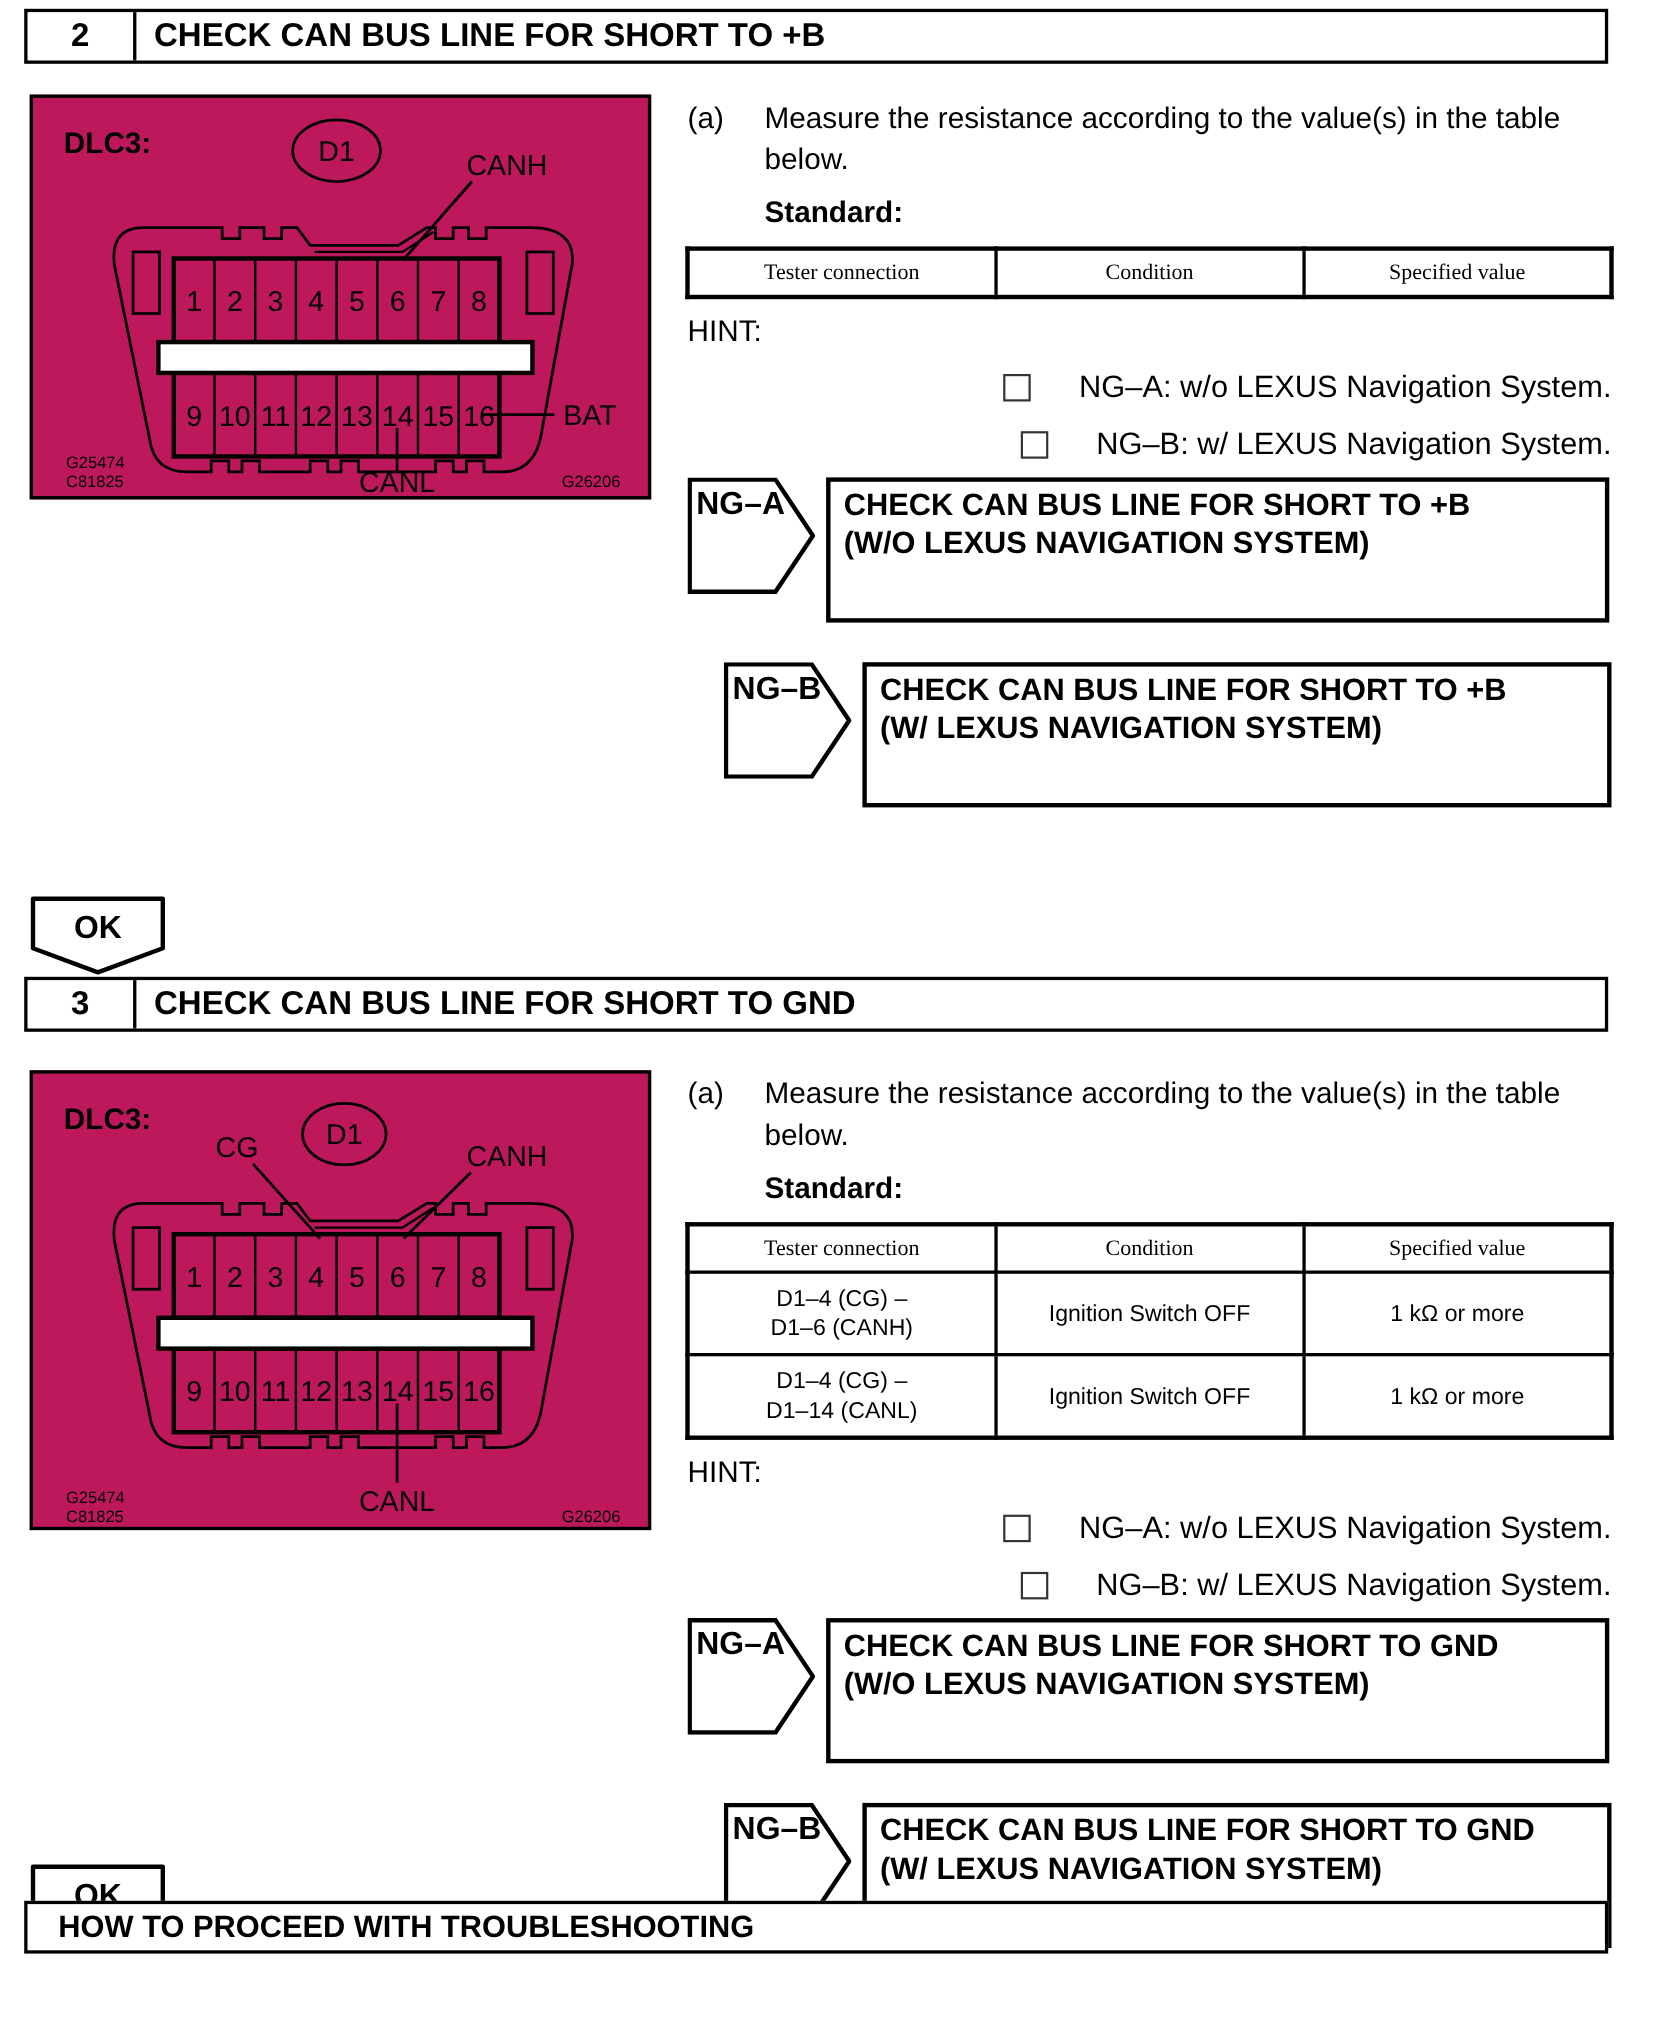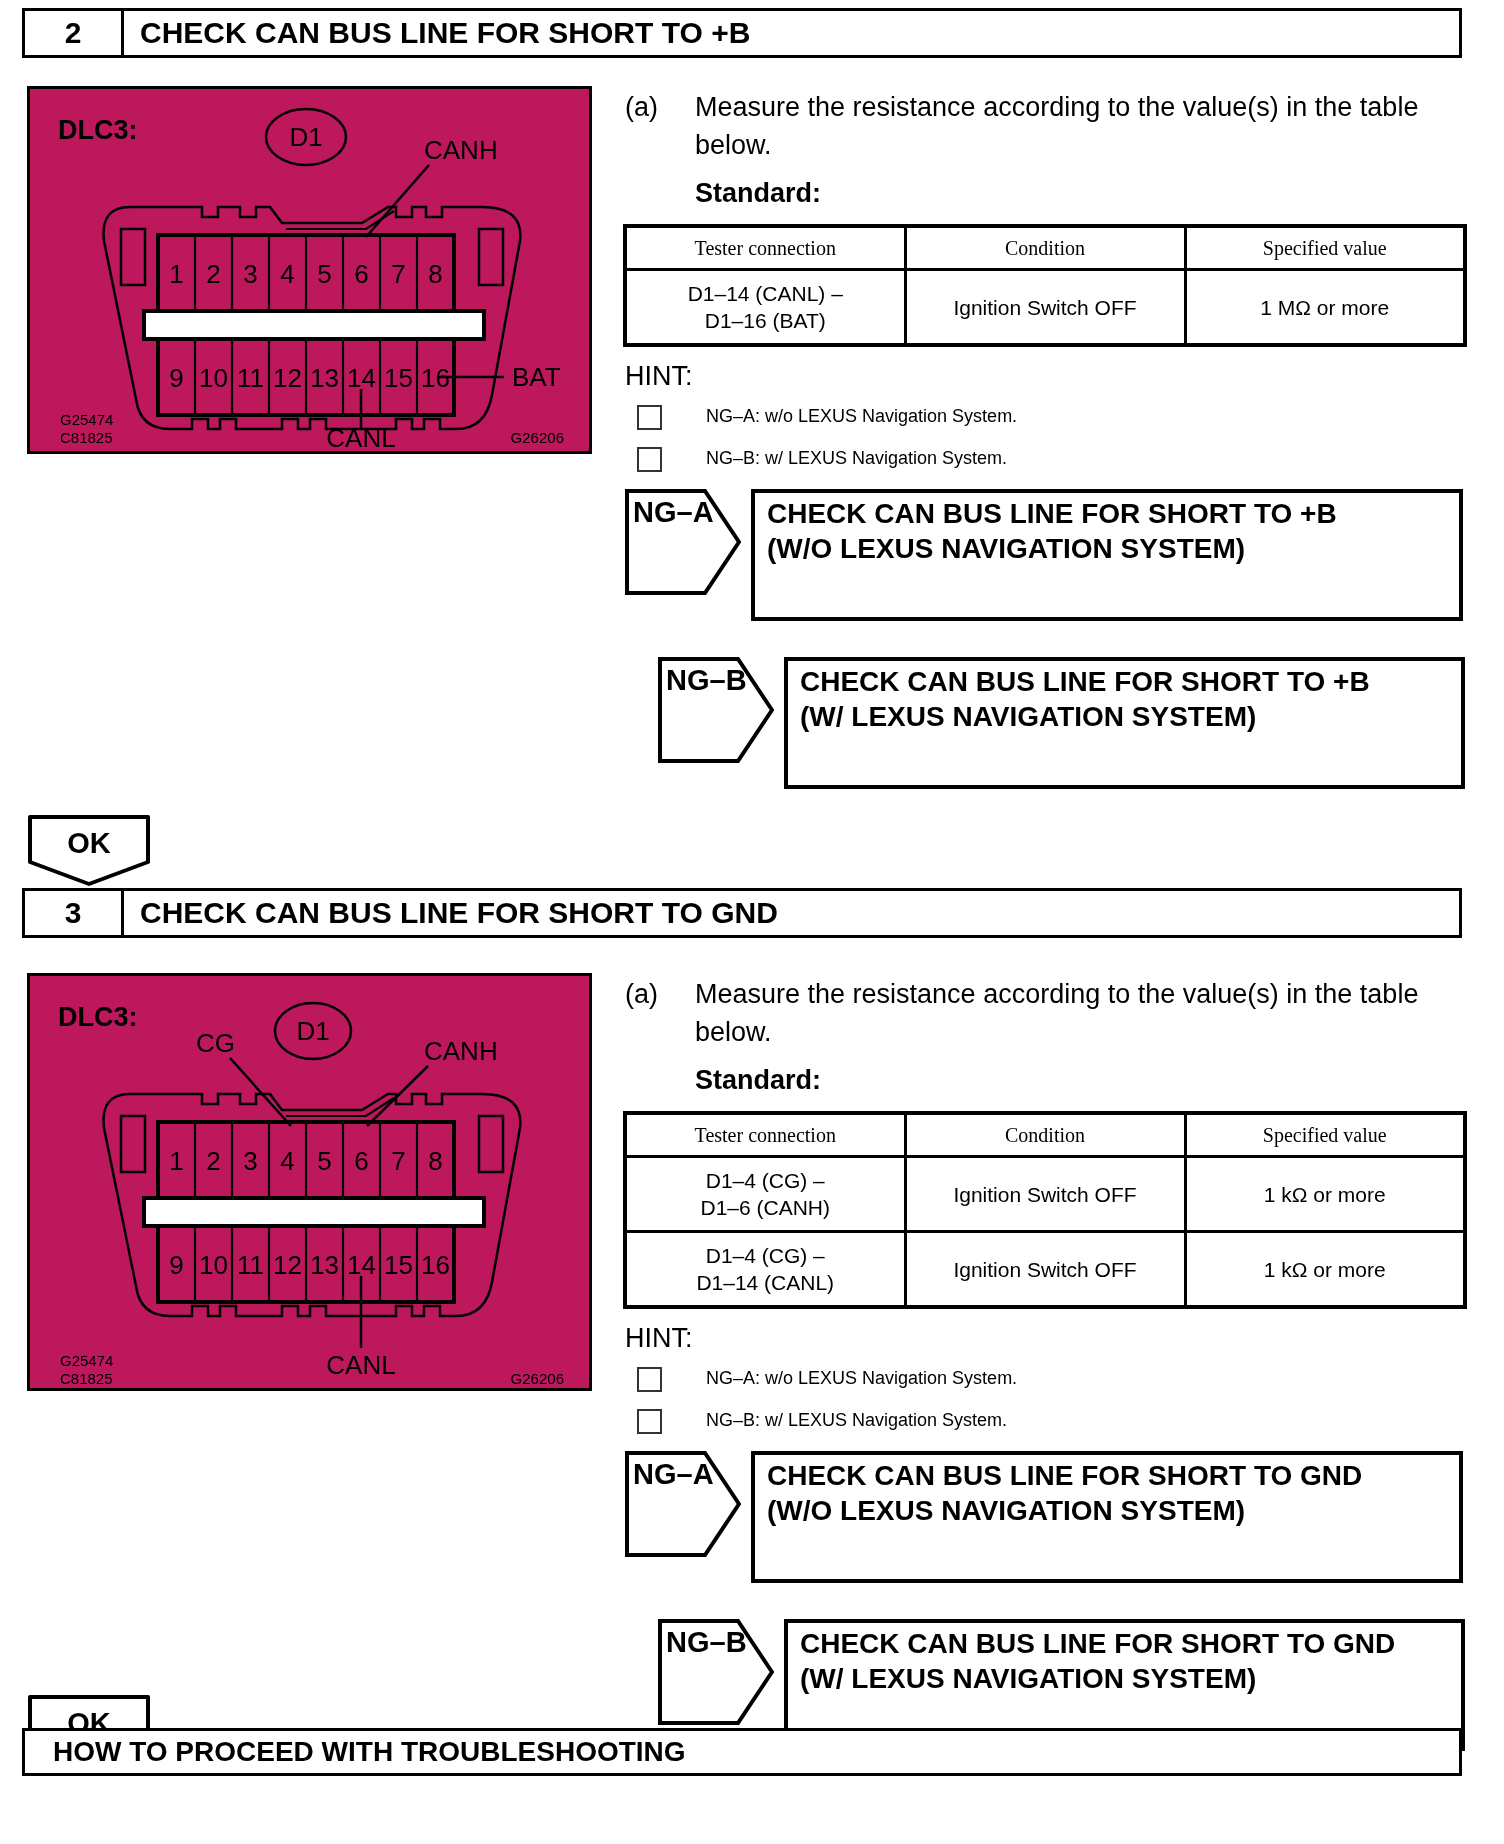--- a/index.html
+++ b/index.html
@@ -35,22 +35,22 @@
   .instr-marker{width:70px;flex:none;}
   .instr-text{width:755px;}
   .standard{margin:10px 0 0 70px;font-weight:bold;font-size:27px;line-height:38px;}
   table.spec{border-collapse:collapse;margin-top:12px;margin-left:-2px;width:840px;
              border:4px solid #000;table-layout:fixed;}
   table.spec th,table.spec td{border:3px solid #000;text-align:center;vertical-align:middle;padding:0;}
   table.spec th{height:40px;font-weight:normal;font-size:20px;font-family:Liberation Serif, serif;}
   table.spec td{height:72px;font-size:21px;line-height:27px;}
   td.conn{white-space:pre-line;}
   .hint-label{margin-top:12px;font-size:27px;line-height:34px;}
-  .hint-item{display:flex;align-items:flex-start;margin-top:5px;padding-left:12px;
-             font-size:18px;line-height:37px;}
+  .hint-item{display:flex;align-items:flex-start;margin-top:15px;padding-left:12px;
+             font-size:28px;line-height:37px;justify-content:flex-end;}
   .hint-box{width:21px;height:21px;border:2px solid #333;margin-top:7px;flex:none;background:#fff;}
   .hint-text{margin-left:44px;}
   .result-row{display:flex;margin-top:12px;height:132px;}
   .result-row.second{margin-top:36px;padding-left:33px;}
   .ng-svg{width:116px;height:106px;flex:none;}
   .ng-text{font-weight:bold;font-size:29px;}
   .result-box{margin-left:10px;width:712px;border:4px solid #000;box-sizing:border-box;
               padding:3px 0 0 12px;font-weight:bold;font-size:28px;line-height:35px;white-space:pre-line;}
 
   
@@ -140,26 +140,20 @@
           <col style="width:280px">
           <col style="width:280px">
           <col style="width:280px">
         </colgroup>
       <tbody>
           <tr>
         <th>Tester connection</th>
         <th>Condition</th>
         <th>Specified value</th>
       </tr>
-      <tr>
-        <td class="conn">D1–14 (CANL) –
-D1–16 (BAT)</td>
-        <td>Ignition Switch OFF</td>
-        <td>1 MΩ or more</td>
-      </tr>
     </tbody>
       </table>
 
     <div class="hint-label">HINT:</div>
     <div class="hint-item">
       <div class="hint-box"></div>
       <div class="hint-text">NG–A: w/o LEXUS Navigation System.</div>
     </div>
     <div class="hint-item">
       <div class="hint-box"></div>

